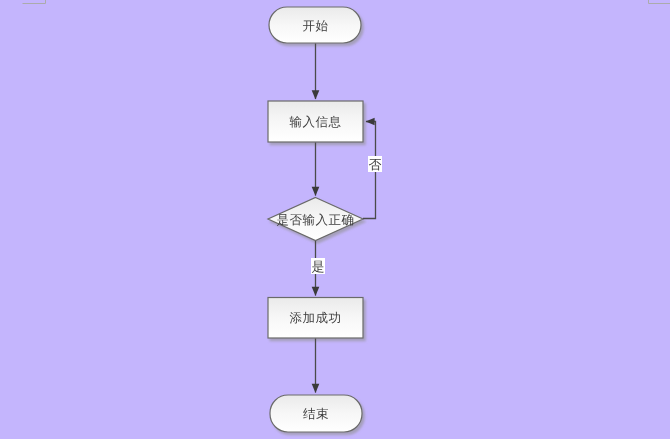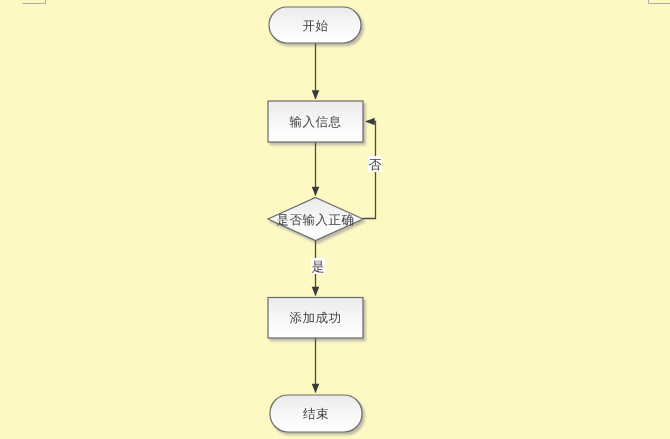--- a/index.html
+++ b/index.html
@@ -4,21 +4,21 @@
 <style>
   html, body {
     margin: 0;
     padding: 0;
     background: #ffffff;
   }
   #stage {
     position: relative;
     width: 670px;
     height: 439px;
-    background: #fef9c3;
+    background: #c4b5fd;
     overflow: hidden;
   }
   svg text {
     font-family: "Liberation Serif", "DejaVu Serif", serif;
     fill: #3d3d3d;
   }
   .node-label {
     font-size: 12.5px;
     text-anchor: middle;
     letter-spacing: 0.5px;

